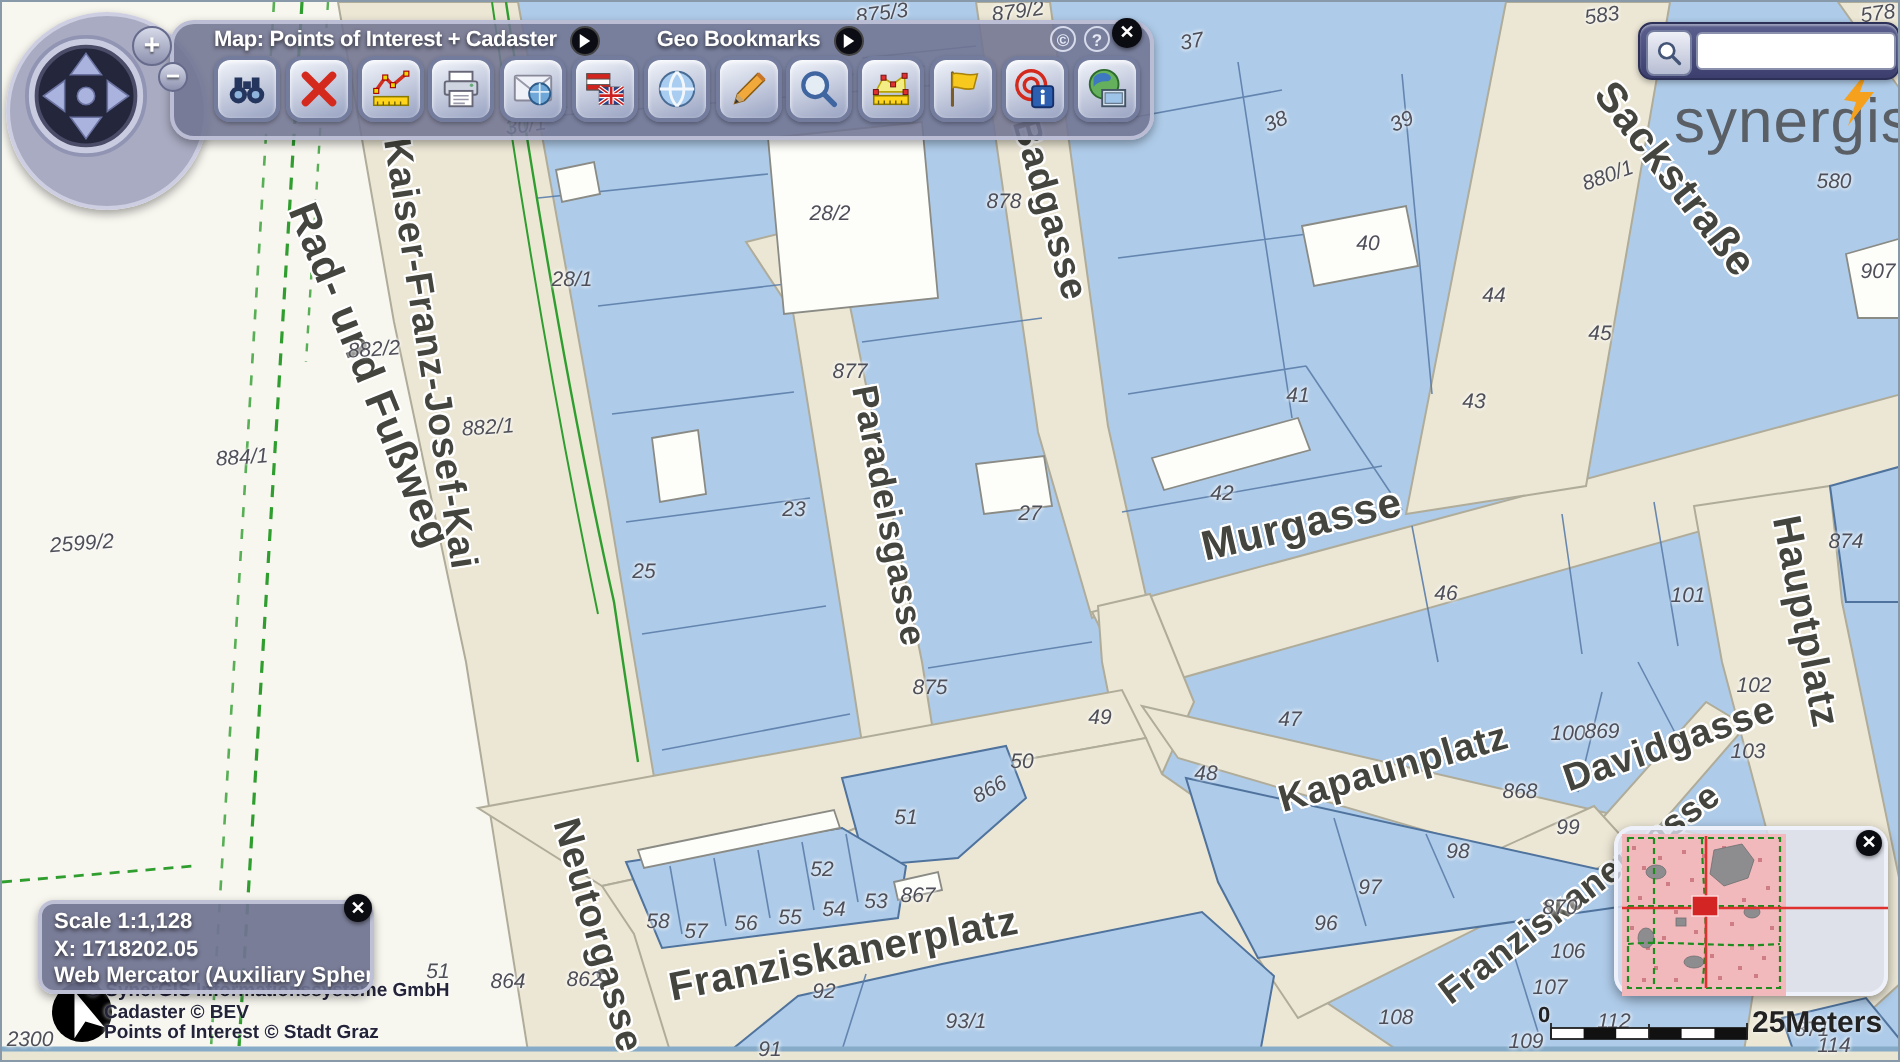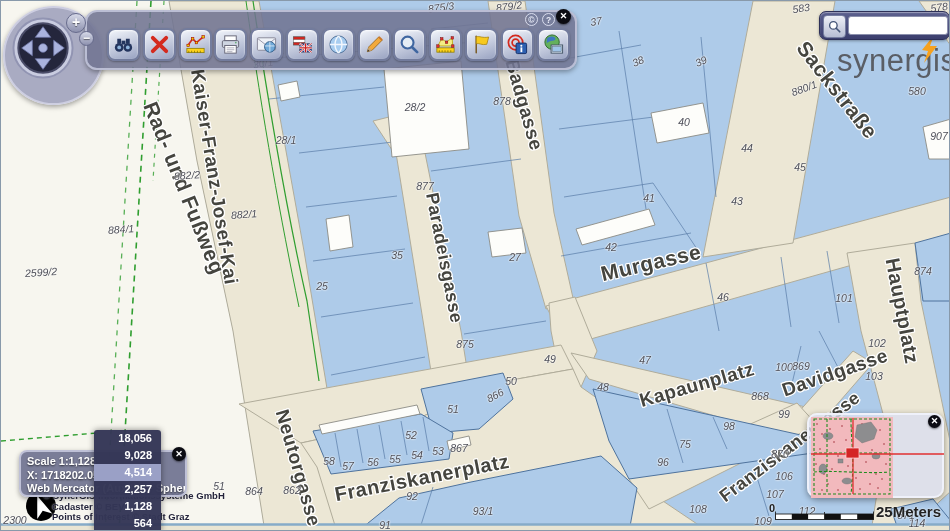--- a/index.html
+++ b/index.html
@@ -168,21 +168,21 @@
       <span class="parcel" style="left: 262px; top: 62px; transform: translate(-50%, -50%) rotate(-8deg);">30/1</span>
       <span class="parcel" style="left: 414px; top: 106px; transform: translate(-50%, -50%) rotate(0deg);">28/2</span>
       <span class="parcel" style="left: 285px; top: 139px; transform: translate(-50%, -50%) rotate(0deg);">28/1</span>
       <span class="parcel" style="left: 501px; top: 100px; transform: translate(-50%, -50%) rotate(0deg);">878</span>
       <span class="parcel" style="left: 424px; top: 185px; transform: translate(-50%, -50%) rotate(0deg);">877</span>
       <span class="parcel" style="left: 186px; top: 174px; transform: translate(-50%, -50%) rotate(-4deg);">882/2</span>
       <span class="parcel" style="left: 243px; top: 213px; transform: translate(-50%, -50%) rotate(-4deg);">882/1</span>
       <span class="parcel" style="left: 120px; top: 228px; transform: translate(-50%, -50%) rotate(-4deg);">884/1</span>
       <span class="parcel" style="left: 40px; top: 271px; transform: translate(-50%, -50%) rotate(-4deg);">2599/2</span>
       <span class="parcel" style="left: 321px; top: 285px; transform: translate(-50%, -50%) rotate(0deg);">25</span>
-      <span class="parcel" style="left: 396px; top: 254px; transform: translate(-50%, -50%) rotate(0deg);">35</span>
+      <span class="parcel" style="left: 396px; top: 254px; transform: translate(-50%, -50%) rotate(0deg);">23</span>
       <span class="parcel" style="left: 514px; top: 256px; transform: translate(-50%, -50%) rotate(0deg);">27</span>
       <span class="parcel" style="left: 648px; top: 197px; transform: translate(-50%, -50%) rotate(0deg);">41</span>
       <span class="parcel" style="left: 610px; top: 246px; transform: translate(-50%, -50%) rotate(0deg);">42</span>
       <span class="parcel" style="left: 683px; top: 121px; transform: translate(-50%, -50%) rotate(0deg);">40</span>
       <span class="parcel" style="left: 746px; top: 147px; transform: translate(-50%, -50%) rotate(0deg);">44</span>
       <span class="parcel" style="left: 799px; top: 166px; transform: translate(-50%, -50%) rotate(0deg);">45</span>
       <span class="parcel" style="left: 736px; top: 200px; transform: translate(-50%, -50%) rotate(0deg);">43</span>
       <span class="parcel" style="left: 722px; top: 296px; transform: translate(-50%, -50%) rotate(0deg);">46</span>
       <span class="parcel" style="left: 843px; top: 297px; transform: translate(-50%, -50%) rotate(0deg);">101</span>
       <span class="parcel" style="left: 922px; top: 270px; transform: translate(-50%, -50%) rotate(0deg);">874</span>
@@ -201,21 +201,21 @@
       <span class="parcel" style="left: 458px; top: 447px; transform: translate(-50%, -50%) rotate(0deg);">867</span>
       <span class="parcel" style="left: 416px; top: 454px; transform: translate(-50%, -50%) rotate(0deg);">54</span>
       <span class="parcel" style="left: 394px; top: 458px; transform: translate(-50%, -50%) rotate(0deg);">55</span>
       <span class="parcel" style="left: 372px; top: 461px; transform: translate(-50%, -50%) rotate(0deg);">56</span>
       <span class="parcel" style="left: 347px; top: 465px; transform: translate(-50%, -50%) rotate(0deg);">57</span>
       <span class="parcel" style="left: 328px; top: 460px; transform: translate(-50%, -50%) rotate(0deg);">58</span>
       <span class="parcel" style="left: 411px; top: 495px; transform: translate(-50%, -50%) rotate(0deg);">92</span>
       <span class="parcel" style="left: 384px; top: 524px; transform: translate(-50%, -50%) rotate(0deg);">91</span>
       <span class="parcel" style="left: 482px; top: 510px; transform: translate(-50%, -50%) rotate(0deg);">93/1</span>
       <span class="parcel" style="left: 646px; top: 461px; transform: translate(-50%, -50%) rotate(0deg); margin-left: 16px;">96</span>
-      <span class="parcel" style="left: 684px; top: 443px; transform: translate(-50%, -50%) rotate(0deg);">75</span>
+      <span class="parcel" style="left: 684px; top: 443px; transform: translate(-50%, -50%) rotate(0deg);">97</span>
       <span class="parcel" style="left: 728px; top: 425px; transform: translate(-50%, -50%) rotate(0deg);">98</span>
       <span class="parcel" style="left: 783px; top: 413px; transform: translate(-50%, -50%) rotate(0deg);">99</span>
       <span class="parcel" style="left: 759px; top: 395px; transform: translate(-50%, -50%) rotate(0deg);">868</span>
       <span class="parcel" style="left: 783px; top: 366px; transform: translate(-50%, -50%) rotate(0deg);">100</span>
       <span class="parcel" style="left: 800px; top: 365px; transform: translate(-50%, -50%) rotate(0deg);">869</span>
       <span class="parcel" style="left: 876px; top: 342px; transform: translate(-50%, -50%) rotate(0deg);">102</span>
       <span class="parcel" style="left: 873px; top: 375px; transform: translate(-50%, -50%) rotate(0deg);">103</span>
       <span class="parcel" style="left: 779px; top: 453px; transform: translate(-50%, -50%) rotate(0deg);">870</span>
       <span class="parcel" style="left: 783px; top: 475px; transform: translate(-50%, -50%) rotate(0deg);">106</span>
       <span class="parcel" style="left: 740px; top: 493px; transform: translate(-50%, -50%) rotate(0deg); margin-left: 34px;">107</span>
@@ -242,20 +242,35 @@
       <polygon points="32,10 40,21 24,21"></polygon>
       <polygon points="32,54 40,43 24,43"></polygon>
       <polygon points="10,32 21,24 21,40"></polygon>
       <polygon points="54,32 43,24 43,40"></polygon>
       <circle cx="32" cy="32" r="4.5"></circle>
     </g>
   </svg>
   <div id="zoom-in" class="zoom-btn">+</div>
   <div id="zoom-out" class="zoom-btn">−</div>
 
+  <div class="tb-title-row">
+    <span class="tb-title">Map: Points of Interest + Cadaster</span>
+    <span class="menu-arrow">
+      <svg width="7" height="7" viewBox="0 0 8 8">
+          <polygon points="1,0 7,4 1,8" fill="#fff"></polygon>
+        </svg>
+    </span>
+    <span class="bm-gap"></span>
+    <span class="tb-title">Geo Bookmarks</span>
+    <span class="menu-arrow">
+      <svg width="7" height="7" viewBox="0 0 8 8">
+          <polygon points="1,0 7,4 1,8" fill="#fff"></polygon>
+        </svg>
+    </span>
+  </div>
 
   <div id="tb-icons">
       <div class="tb-btn" style="left: 106px;">
         <span class="tb-ic">
           <svg viewBox="0 0 24 24">
             <path d="M5.5 6h4v5h-4z M14.5 6h4v5h-4z" fill="#24355e"></path>
             <rect x="10" y="8" width="4" height="4" fill="#24355e"></rect>
             <circle cx="7.5" cy="15" r="4.5" fill="#24355e"></circle>
             <circle cx="16.5" cy="15" r="4.5" fill="#24355e"></circle>
             <circle cx="7.5" cy="15" r="2" fill="#8fb4dc"></circle>
@@ -416,28 +431,20 @@
     <polygon points="12,0 0,15 6,16 2,28 15,11 8,11" fill="#F6A11E"></polygon>
   </svg>
 
   <div class="status-panel">
     <div class="status-line">Scale 1:1,128</div>
     <div class="status-line">X: 1718202.05</div>
     <div class="status-line">Web Mercator (Auxiliary Sphere)</div>
   </div>
   <div id="status-close" class="close-dot">✕</div>
 
-  <div id="scale-menu" class="scale-menu">
-      <div class="scale-opt">18,056</div>
-      <div class="scale-opt">9,028</div>
-      <div class="scale-opt selected">4,514</div>
-      <div class="scale-opt">2,257</div>
-      <div class="scale-opt">1,128</div>
-      <div class="scale-opt">564</div>
-    </div>
 
   <svg id="north-logo" width="32" height="32" viewBox="0 0 32 32">
     <circle cx="16" cy="16" r="15" fill="#000"></circle>
     <polygon points="16,5 24,27 16,21 8,27" fill="#fff" transform="rotate(-20 16 16)"></polygon>
   </svg>
   <div id="copyright">
       <div class="cr-line">© SynerGIS Informationssysteme GmbH</div>
       <div class="cr-line">Cadaster © BEV</div>
       <div class="cr-line">Points of Interest © Stadt Graz</div>
     </div>

